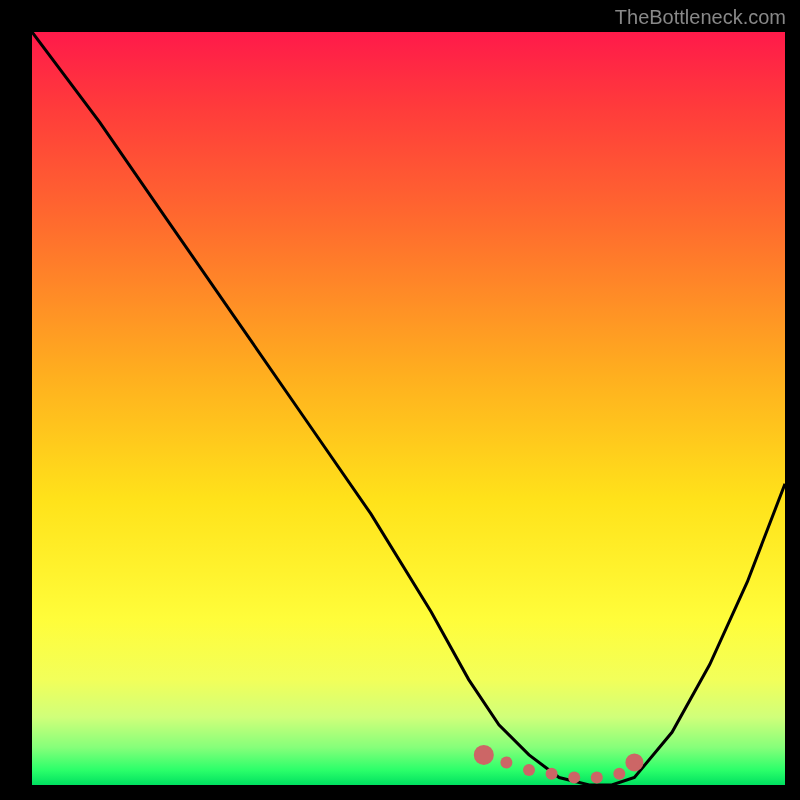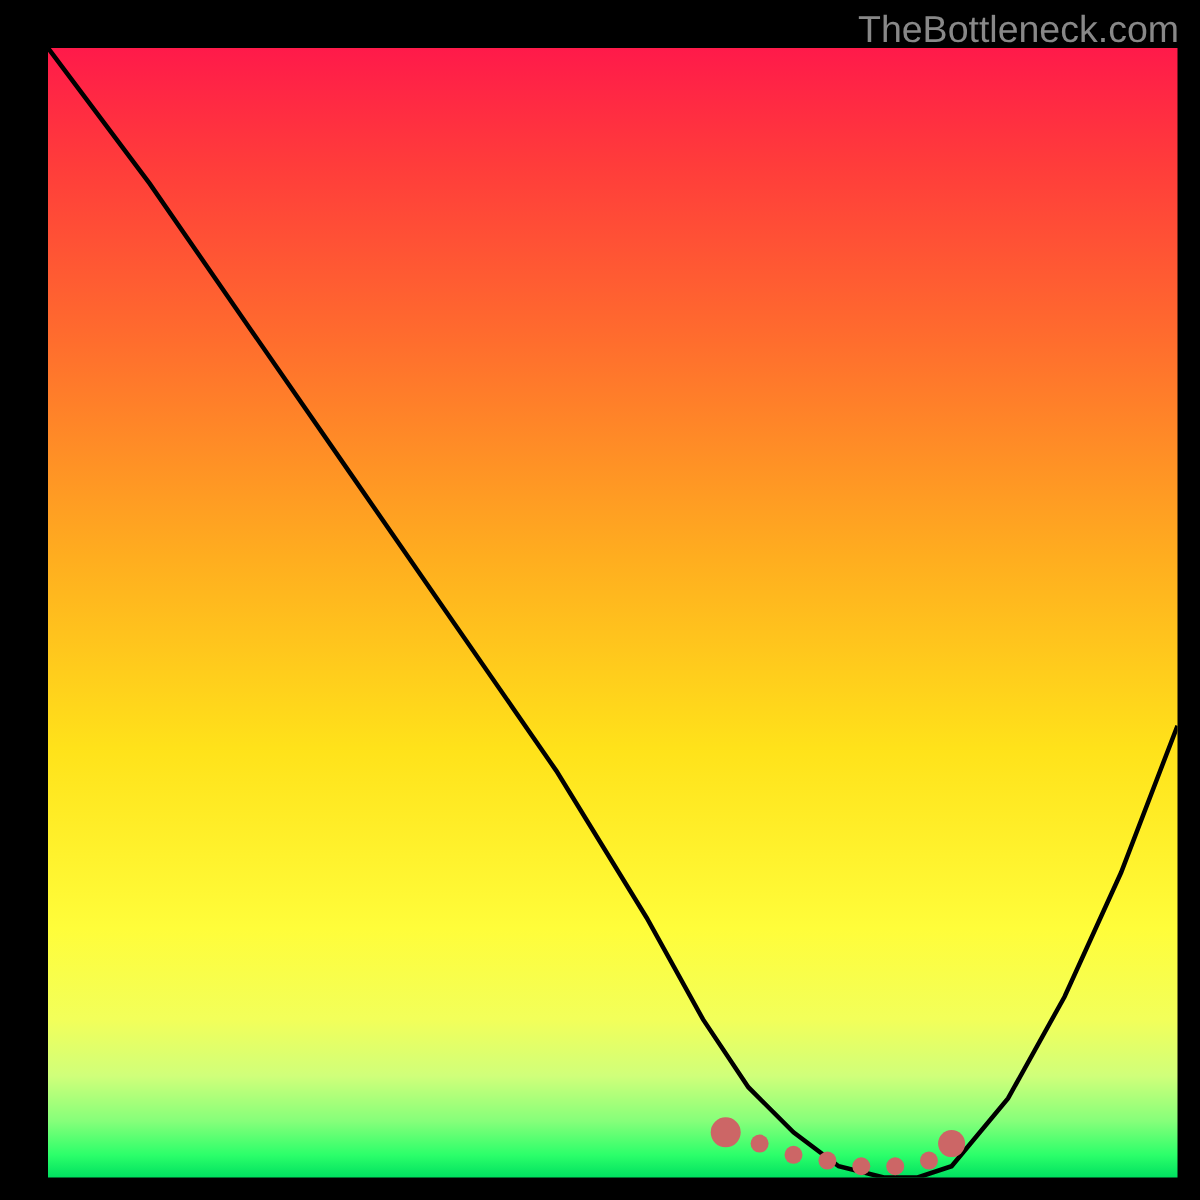--- a/index.html
+++ b/index.html
@@ -9,21 +9,21 @@
     width: 800px;
     height: 800px;
     position: relative;
     font-family: Arial, sans-serif;
   }
   .watermark {
     position: absolute;
     top: 6px;
     right: 14px;
     color: #888;
-    font-size: 25px;
+    font-size: 20px;
     z-index: 10;
   }
   .plot-area {
     position: absolute;
     left: 32px;
     top: 32px;
     width: 753px;
     height: 753px;
   }
   .gradient-bg {

